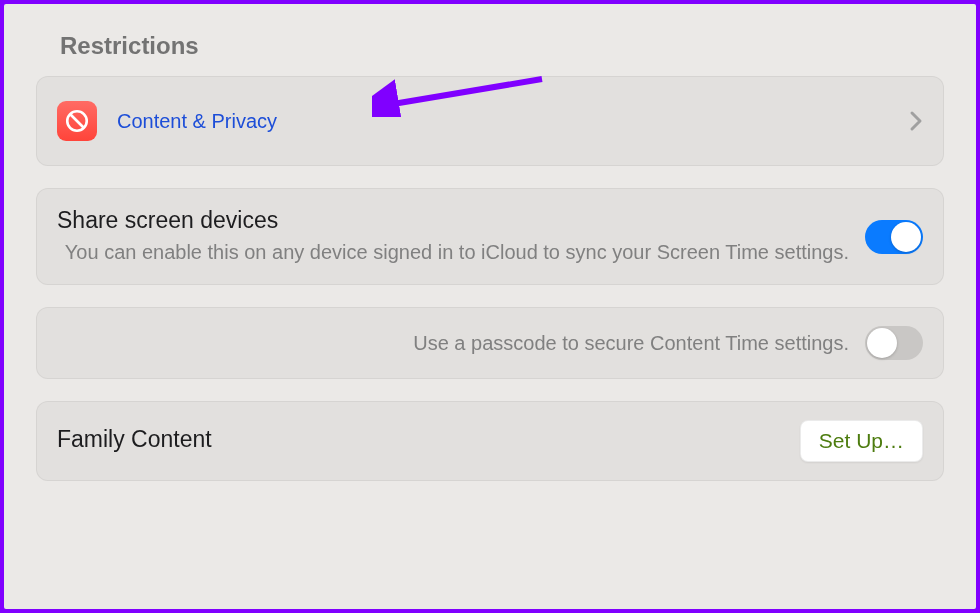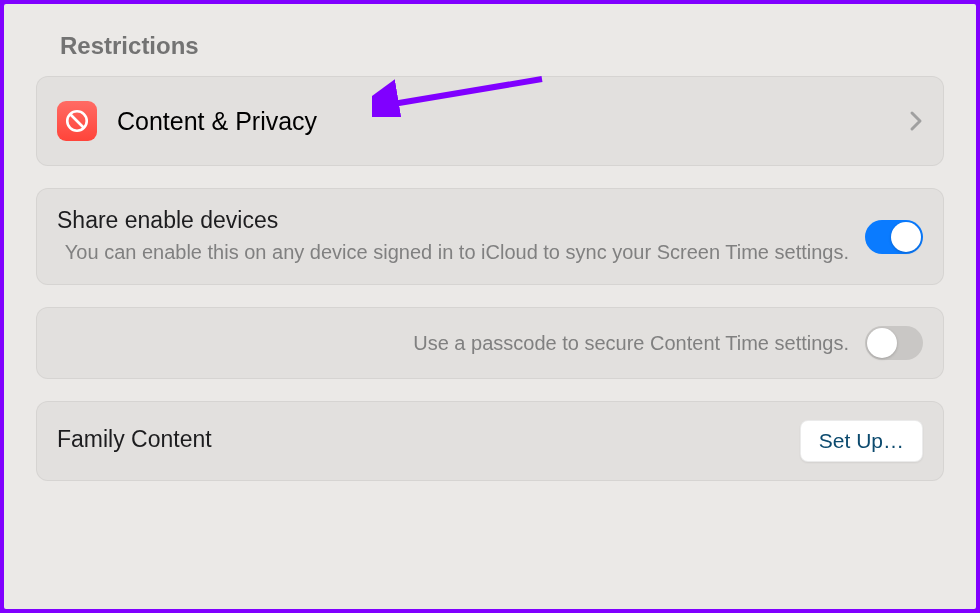--- a/index.html
+++ b/index.html
@@ -53,22 +53,22 @@
       align-items: center;
       justify-content: center;
       margin-right: 20px;
       flex-shrink: 0;
     }
     .app-icon svg {
       width: 26px;
       height: 26px;
     }
     .row-title {
-      font-size: 25px;
-      color: #000000;
+      font-size: 20px;
+      color: #1d4ed8;
       font-weight: 400;
       flex: 0 0 auto;
     }
     .row-body {
       flex: 1;
       display: flex;
       flex-direction: column;
       gap: 2px;
       padding-right: 16px;
     }
@@ -120,21 +120,21 @@
     }
     .toggle-off .toggle-knob {
       left: 2px;
     }
     .setup-btn {
       background: #ffffff;
       border: 1px solid rgba(0,0,0,0.08);
       border-radius: 8px;
       padding: 8px 18px;
       font-size: 21px;
-      color: #0c4a6e;
+      color: #4d7c0f;
       cursor: pointer;
       flex-shrink: 0;
       box-shadow: 0 1px 2px rgba(0,0,0,0.07);
       font-family: inherit;
     }
     .content-privacy-card {
       position: relative;
     }
     .arrow-svg {
       position: absolute;
@@ -172,21 +172,21 @@
           <polygon points="0 0, 8 4, 0 8" fill="#8000ff"></polygon>
         </marker>
       </defs>
       <line x1="170" y1="12" x2="15" y2="38" stroke="#8000ff" stroke-width="6" marker-end="url(#arrowhead)"></line>
     </svg>
   </div>
 
   <div class="card">
     <div class="row">
       <div class="row-body">
-        <div class="row-title-md">Share enable devices</div>
+        <div class="row-title-md">Share screen devices</div>
         <div class="row-desc">You can enable this on any device signed in to iCloud to sync your Screen Time settings.</div>
       </div>
       <div class="toggle toggle-on">
         <div class="toggle-knob"></div>
       </div>
     </div>
   </div>
 
   <div class="card">
     <div class="row">

